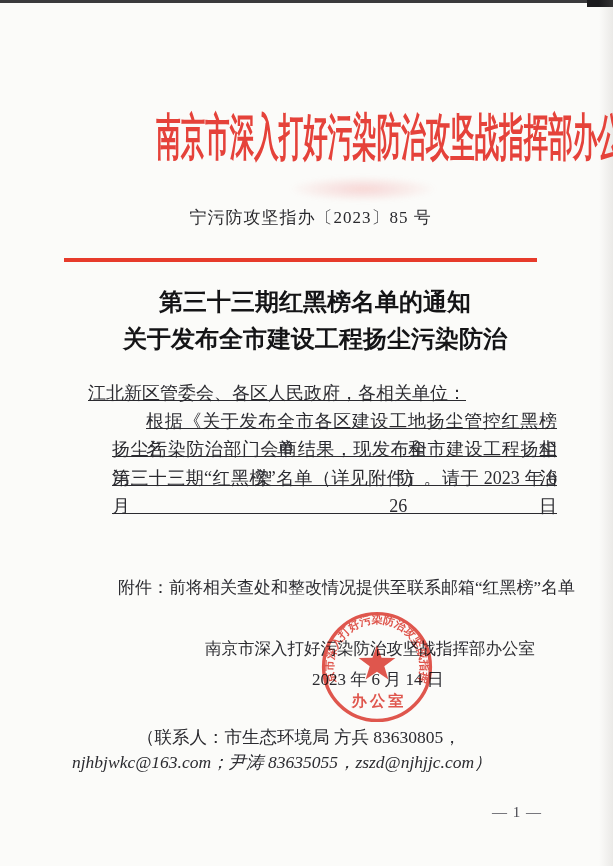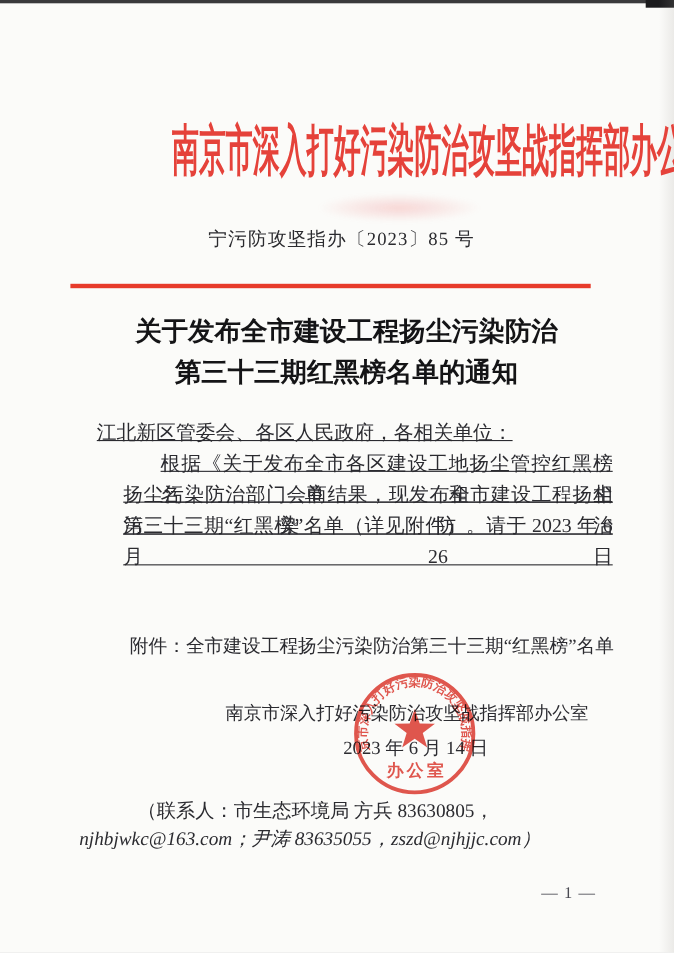--- a/index.html
+++ b/index.html
@@ -42,21 +42,21 @@
     position:absolute;top:577px;left:88px;width:469px;font-size:17px;line-height:22px;
     padding-left:30px;box-sizing:border-box;white-space:nowrap;
   }
   
   .signature{position:absolute;top:638px;right:78px;font-size:16.5px;line-height:21px;white-space:nowrap;}
   .sign-date{position:absolute;top:669px;left:312px;font-size:17px;line-height:21px;white-space:nowrap;}
   
   .seal{position:absolute;left:316px;top:606px;width:122px;height:122px;
     opacity:0.9;mix-blend-mode:multiply;}
   
-  .contact-1{position:absolute;top:726px;left:125px;font-size:17.5px;line-height:22px;white-space:nowrap;}
+  .contact-1{position:absolute;top:726px;left:137px;font-size:17.5px;line-height:22px;white-space:nowrap;}
   .contact-2{position:absolute;top:751px;left:72px;font-size:17.5px;line-height:22px;white-space:nowrap;font-style:italic;}
   
   .page-num{position:absolute;top:803px;left:492px;font-size:15px;line-height:18px;
     letter-spacing:1px;color:#4a4a52;white-space:nowrap;}
 </style>
 </head>
 <body>
 
 <div class="page">
 
@@ -65,32 +65,32 @@
   <div class="scan-right"></div>
   <div class="smudge"></div>
 
   <div class="issuer">南京市深入打好污染防治攻坚战指挥部办公室</div>
 
   <div class="doc-number">宁污防攻坚指办〔2023〕85 号</div>
 
   <div class="red-line"></div>
 
   <div class="doc-title">
+    <div>第三十三期红黑榜名单的通知</div>
     <div>关于发布全市建设工程扬尘污染防治</div>
-    <div>第三十三期红黑榜名单的通知</div>
   </div>
 
   <div class="body-block">
     <div class="body-line">江北新区管委会、各区人民政府，各相关单位：</div>
     <div class="body-line j indent">根据《关于发布全市各区建设工地扬尘管控红黑榜名单和相</div>
     <div class="body-line j">扬尘污染防治部门会商结果，现发布全市建设工程扬尘污染防治</div>
     <div class="body-line j">第三十三期“红黑榜”名单（详见附件）。请于 2023 年 6 月 26 日</div>
   </div>
 
-  <div class="attachment">附件：全市建设工程扬尘污染防治第三十三期“红黑榜”名单</div>
+  <div class="attachment">附件：前将相关查处和整改情况提供至联系邮箱“红黑榜”名单</div>
 
   <div class="signature">南京市深入打好污染防治攻坚战指挥部办公室</div>
   <div class="sign-date">2023 年 6 月 14 日</div>
 
   <svg class="seal" viewBox="0 0 120 120">
     <circle cx="60" cy="60" r="52.5" fill="none" stroke="#e0453c" stroke-width="3.4"></circle>
     <polygon points="60,38 64.5,50.9 78.1,51.1 67.2,59.3 71.2,72.4 60,64.6 48.8,72.4 52.8,59.3 41.9,51.1 55.5,50.9" fill="#e0453c"></polygon>
     <defs>
       <path id="sealArc" d="M 18.9 72.6 A 43 43 0 1 1 101.1 72.6" fill="none"></path>
     </defs>

